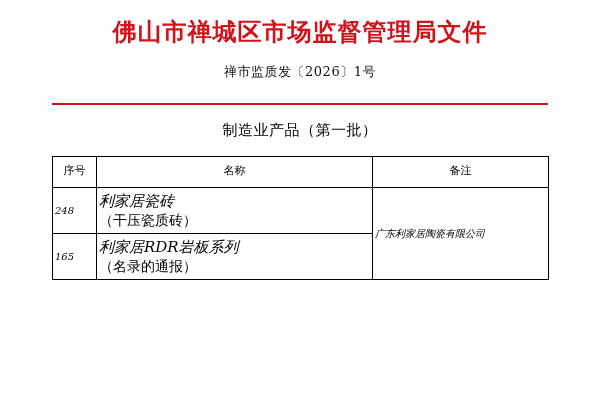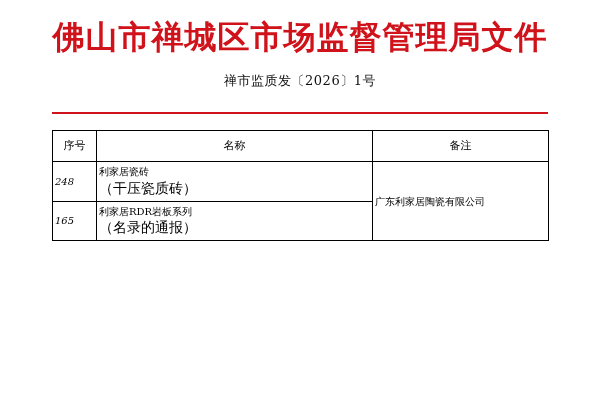--- a/index.html
+++ b/index.html
@@ -18,21 +18,21 @@
     width: 600px;
     height: 415px;
     box-sizing: border-box;
     padding: 0 52px;
   }
   .doc-title {
     margin-top: 18px;
     text-align: center;
     color: #d0121a;
     font-weight: bold;
-    font-size: 32px;
+    font-size: 24px;
     letter-spacing: 1px;
     line-height: 1.2;
     font-family: "DejaVu Serif", "Liberation Serif", serif;
     white-space: nowrap;
   }
   .doc-number {
     margin-top: 16px;
     text-align: center;
     font-size: 13px;
     color: #111;
@@ -81,43 +81,46 @@
     font-size: 11px;
     height: 24px;
     font-weight: normal;
   }
   .col-seq { width: 44px; }
   .col-name { width: 276px; }
   .col-remark { width: 176px; }
   td.seq { font-size: 11px; font-style: italic; }
   td.name .main {
     display: block;
-    font-size: 10px;
+    font-size: 15px;
+    font-style: italic;
   }
   td.name .sub {
     display: block;
     font-size: 14px;
   }
   td.remark {
     font-size: 11px;
+    font-style: italic;
   }
   .row-h { height: 30px; }
 </style>
 </head>
 <body>
 
 <div class="page">
 
   <div class="doc-title">佛山市禅城区市场监督管理局文件</div>
 
   <div class="doc-number">禅市监质发〔2026〕1号</div>
 
   <div class="red-rule"></div>
 
 
+  <div class="section-heading">制造业产品（第一批）</div>
 
   <table class="list">
     <colgroup>
       <col class="col-seq">
       <col class="col-name">
       <col class="col-remark">
     </colgroup>
     <thead>
       <tr>
         <th>序号</th>

